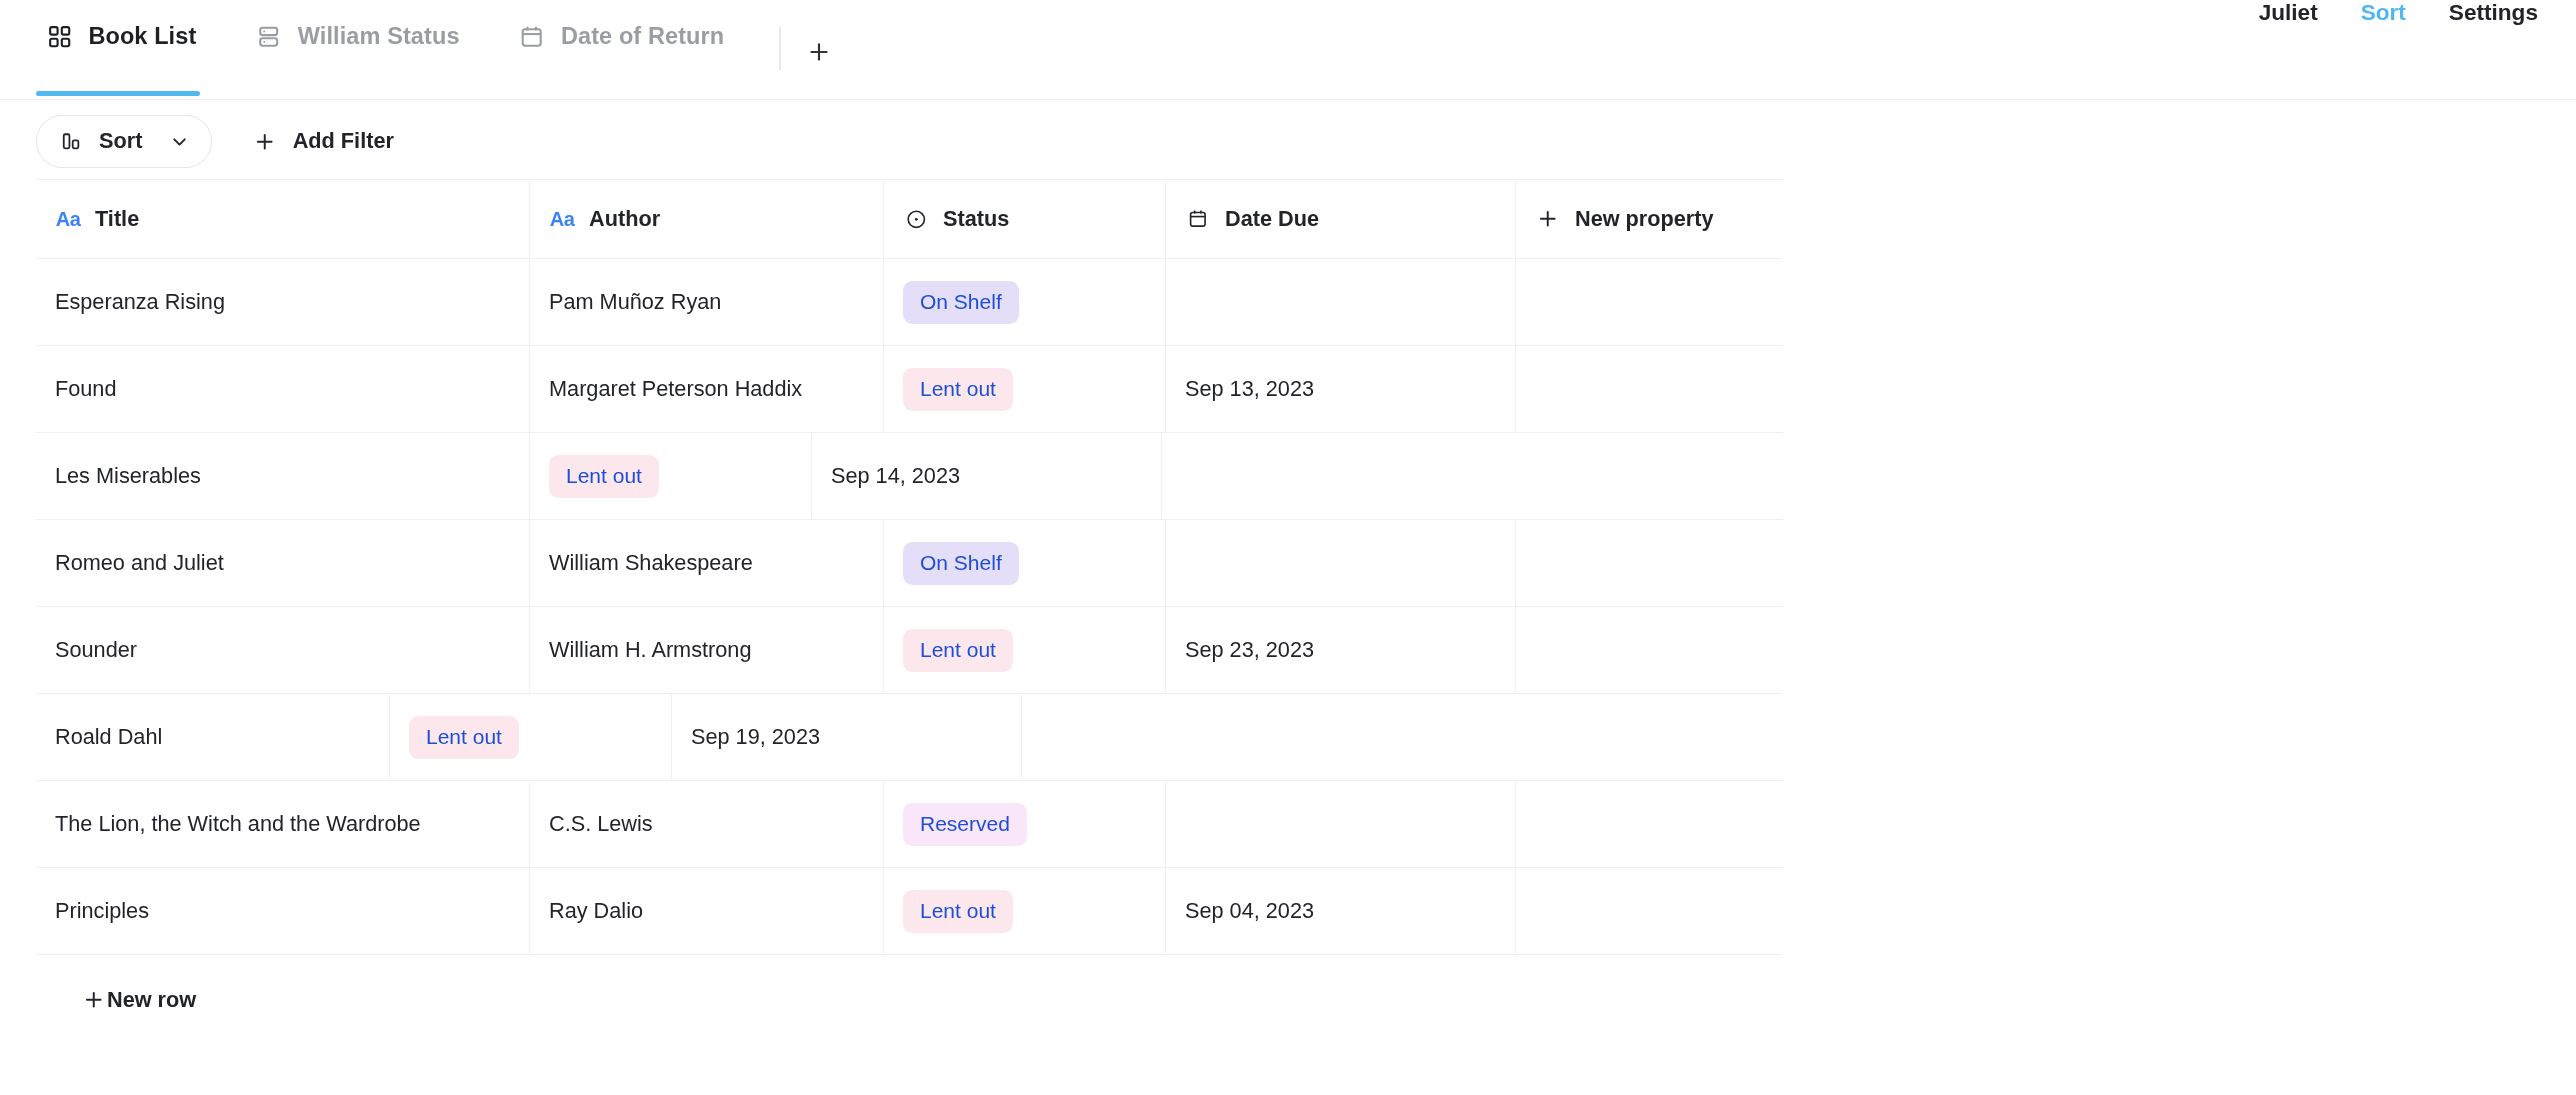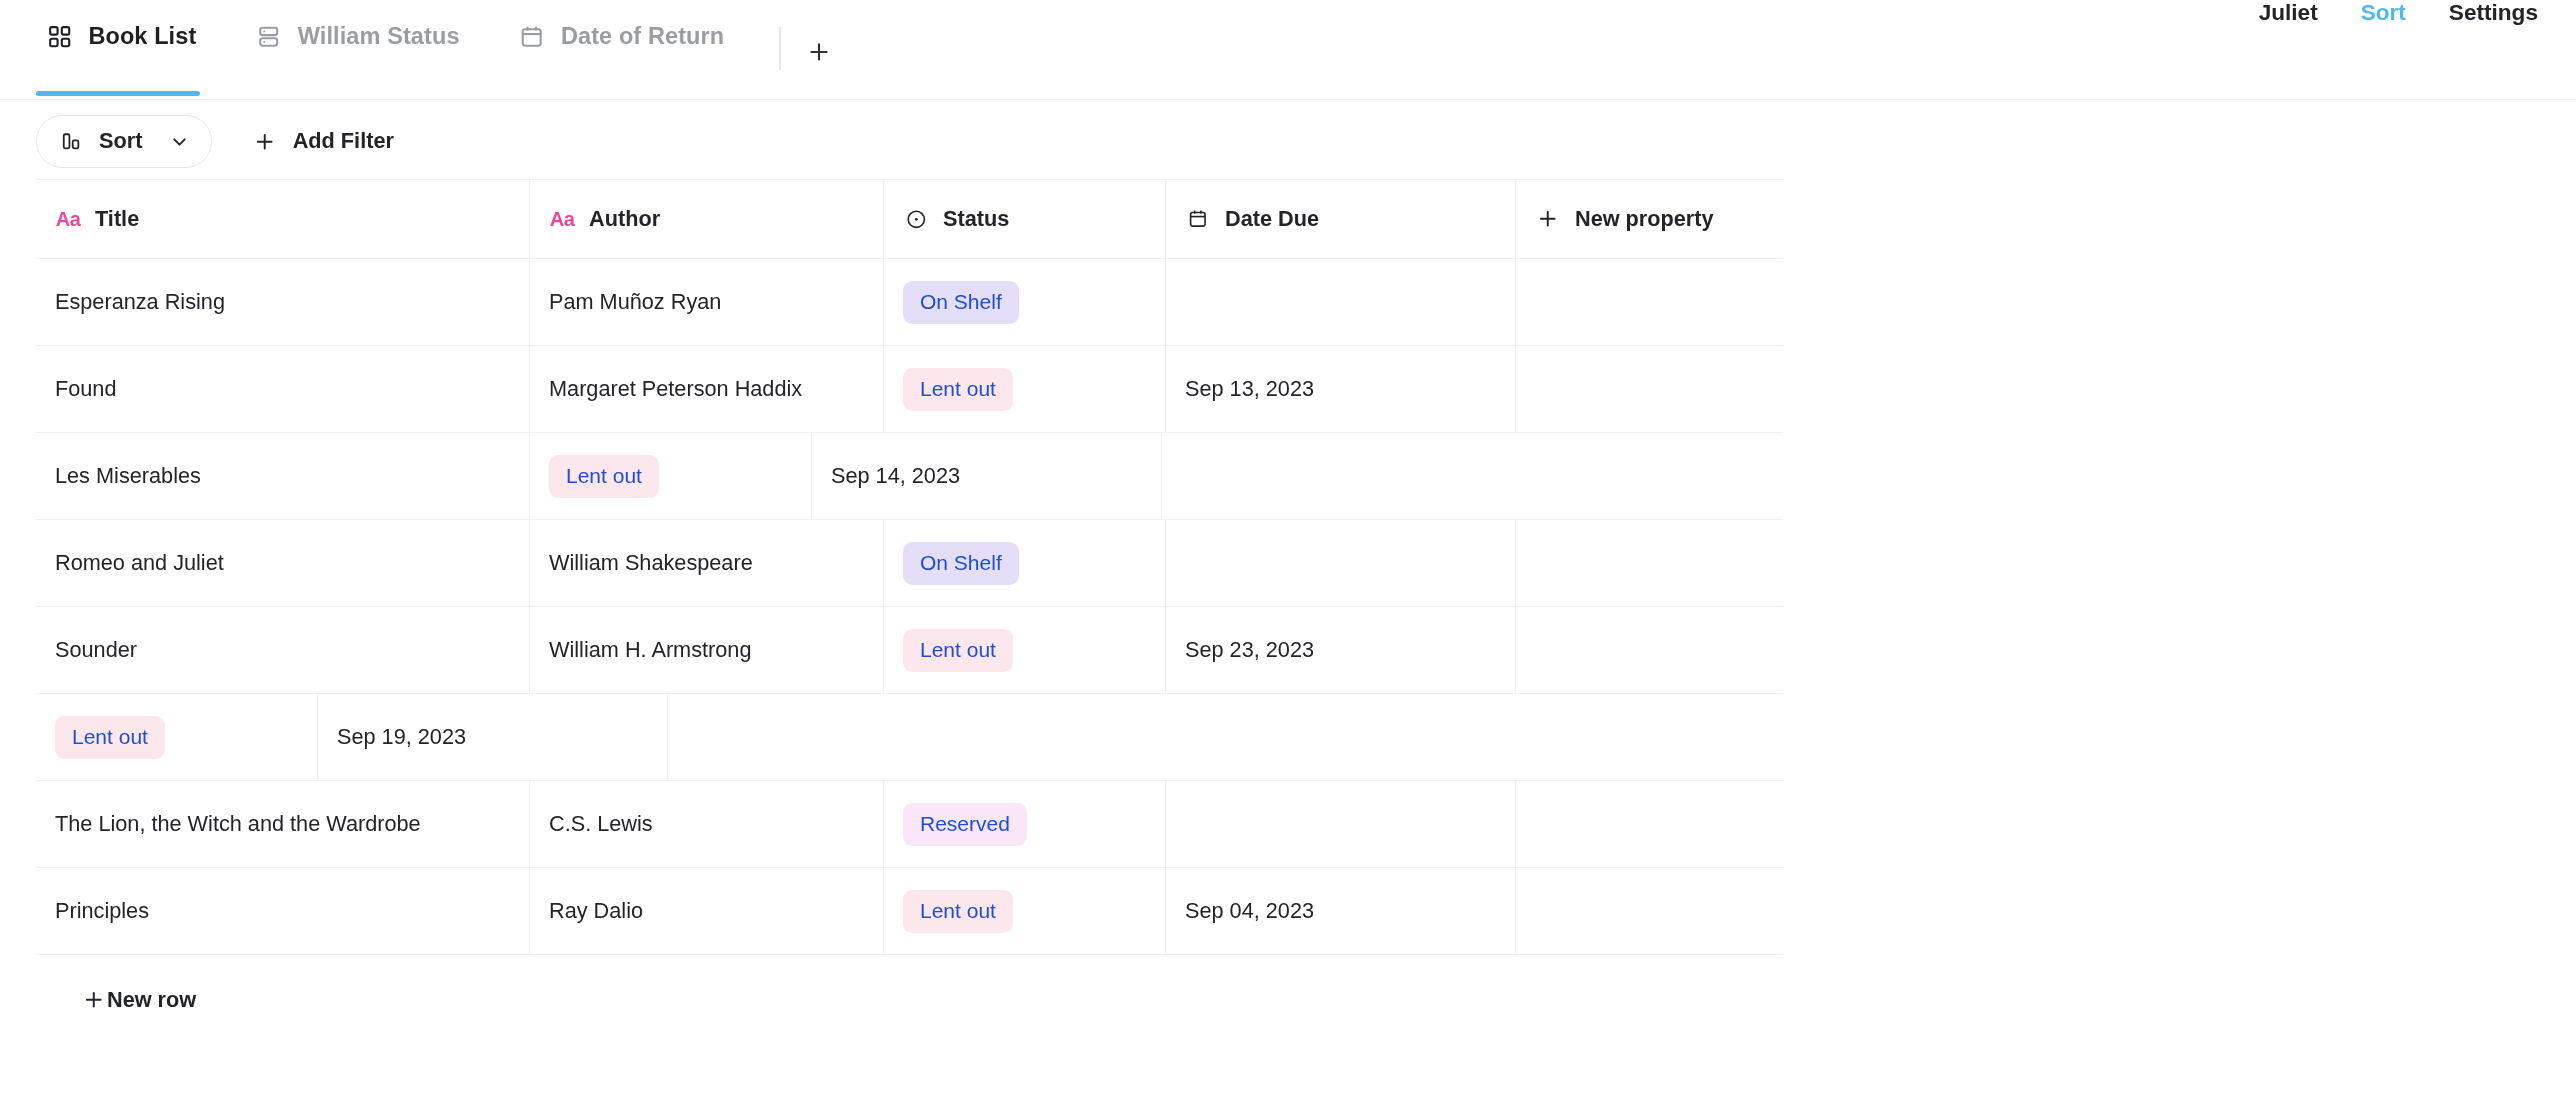--- a/index.html
+++ b/index.html
@@ -137,21 +137,21 @@
     color: #22242a;
     gap: 14px;
     white-space: nowrap;
   }
   .row.header .c-new { color: #22242a; cursor: pointer; }
 
   .hicon { display: flex; align-items: center; justify-content: center; width: 26px; height: 26px; flex: none; }
   .aa {
     font-size: 20px;
     font-weight: 700;
-    color: #ec4899;
+    color: #3b82f6;
     letter-spacing: -0.5px;
     line-height: 1;
   }
 
   .row.body .cell {
     font-size: 21.7px;
     font-weight: 400;
     color: #22242a;
     white-space: nowrap;
   }
@@ -355,20 +355,21 @@
         <div class="row body">
           <div class="cell c-title">Sounder</div>
           <div class="cell c-author">William H. Armstrong</div>
           <div class="cell c-status">
             <span class="tag" style="background: rgb(252, 231, 236);">Lent out</span>
           </div>
           <div class="cell c-date">Sep 23, 2023</div>
           <div class="cell c-new"></div>
         </div>
         <div class="row body">
+          <div class="cell c-author">Roald Dahl</div>
           <div class="cell c-status">
             <span class="tag" style="background: rgb(252, 231, 236);">Lent out</span>
           </div>
           <div class="cell c-date">Sep 19, 2023</div>
           <div class="cell c-new"></div>
         </div>
         <div class="row body">
           <div class="cell c-title">The Lion, the Witch and the Wardrobe</div>
           <div class="cell c-author">C.S. Lewis</div>
           <div class="cell c-status">

